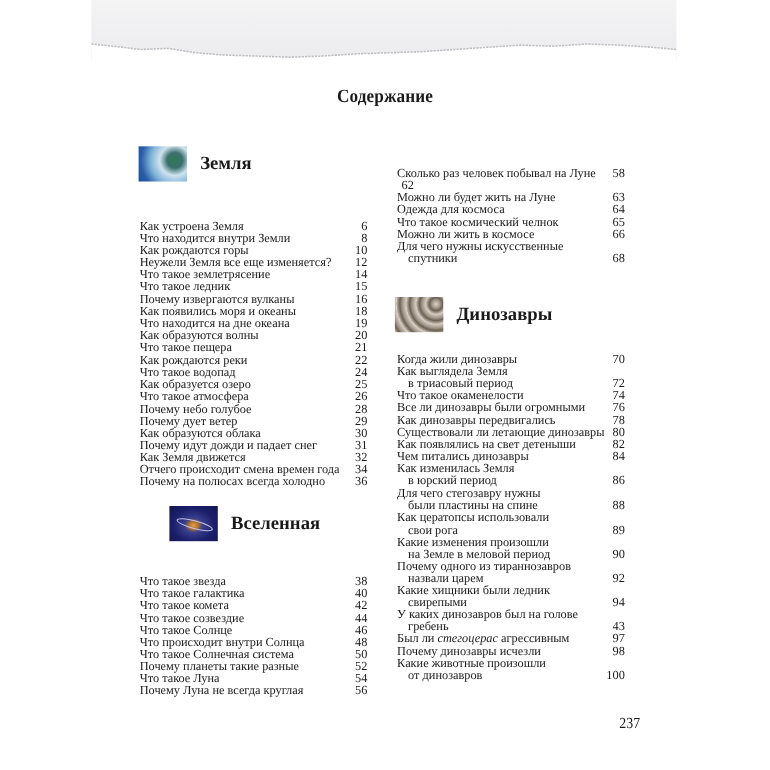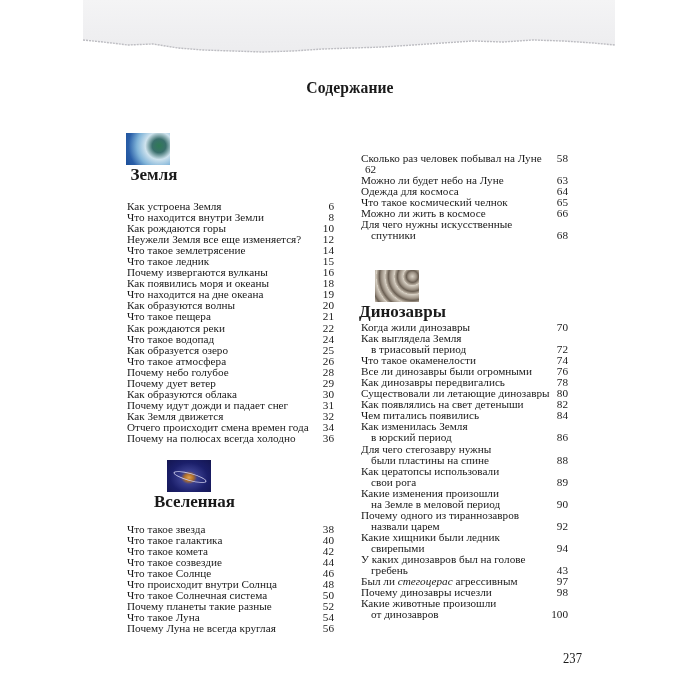--- a/index.html
+++ b/index.html
@@ -4,21 +4,21 @@
 <style>
   html, body { margin: 0; padding: 0; background: #ffffff; }
   body { width: 700px; height: 700px; position: relative; overflow: hidden;
          font-family: "DejaVu Serif", "Liberation Serif", serif; color: #1a1a1a; }
   .torn { position: absolute; left: 83px; top: 0; width: 532px; height: 56px;
           background: linear-gradient(180deg, #f4f4f5 0%, #efeff1 60%, #ececee 100%); }
   .torn svg { position: absolute; left: 0; top: 36px; }
   .title { position: absolute; left: 0; width: 700px; top: 78px; text-align: center;
            font-family: "Liberation Serif", serif; font-weight: bold; font-size: 17px;
            transform: scaleX(0.92); letter-spacing: 0.1px; }
-  .section-head { position: absolute; display: flex; align-items: center; flex-direction: column; }
+  .section-head { position: absolute; display: flex; align-items: center; }
   .section-img { width: 44px; height: 32px; margin-right: 12px; flex: none; }
   .section-title { font-family: "Liberation Serif", serif; font-weight: bold; font-size: 17px; }
   .toc { position: absolute; width: 207px; font-family: "Liberation Serif", serif;
          font-size: 11.2px; line-height: 11.05px; margin-top: 20px; }
   .entry { display: flex; justify-content: space-between; align-items: flex-end; }
   .entry .label { white-space: pre-line; }
   .entry .label .cont { padding-left: 10px; }
   .entry .page { flex: none; padding-left: 4px; }
   .page-number { position: absolute; left: 562px; top: 651px; font-family: "Liberation Serif", serif;
                  font-size: 14px; transform: scaleX(0.9); }
@@ -184,21 +184,21 @@
 
 <div class="toc" id="toc-universe-cont" style="left:361px; top:133px;">
     <div class="entry">
       <div class="label"><div>Сколько раз человек побывал на Луне</div></div>
       <div class="page">58</div>
     </div>
     <div class="entry">
       <div class="page">62</div>
     </div>
     <div class="entry">
-      <div class="label"><div>Можно ли будет небо на Луне</div></div>
+      <div class="label"><div>Можно ли будет жить на Луне</div></div>
       <div class="page">63</div>
     </div>
     <div class="entry">
       <div class="label"><div>Одежда для космоса</div></div>
       <div class="page">64</div>
     </div>
     <div class="entry">
       <div class="label"><div>Что такое космический челнок</div></div>
       <div class="page">65</div>
     </div>
@@ -239,21 +239,21 @@
     </div>
     <div class="entry">
       <div class="label"><div>Существовали ли летающие динозавры</div></div>
       <div class="page">80</div>
     </div>
     <div class="entry">
       <div class="label"><div>Как появлялись на свет детеныши</div></div>
       <div class="page">82</div>
     </div>
     <div class="entry">
-      <div class="label"><div>Чем питались появились</div></div>
+      <div class="label"><div>Чем питались динозавры</div></div>
       <div class="page">84</div>
     </div>
     <div class="entry">
       <div class="label"><div>Как изменилась Земля</div><div class="cont">в юрский период</div></div>
       <div class="page">86</div>
     </div>
     <div class="entry">
       <div class="label"><div>Для чего стегозавру нужны</div><div class="cont">были пластины на спине</div></div>
       <div class="page">88</div>
     </div>

